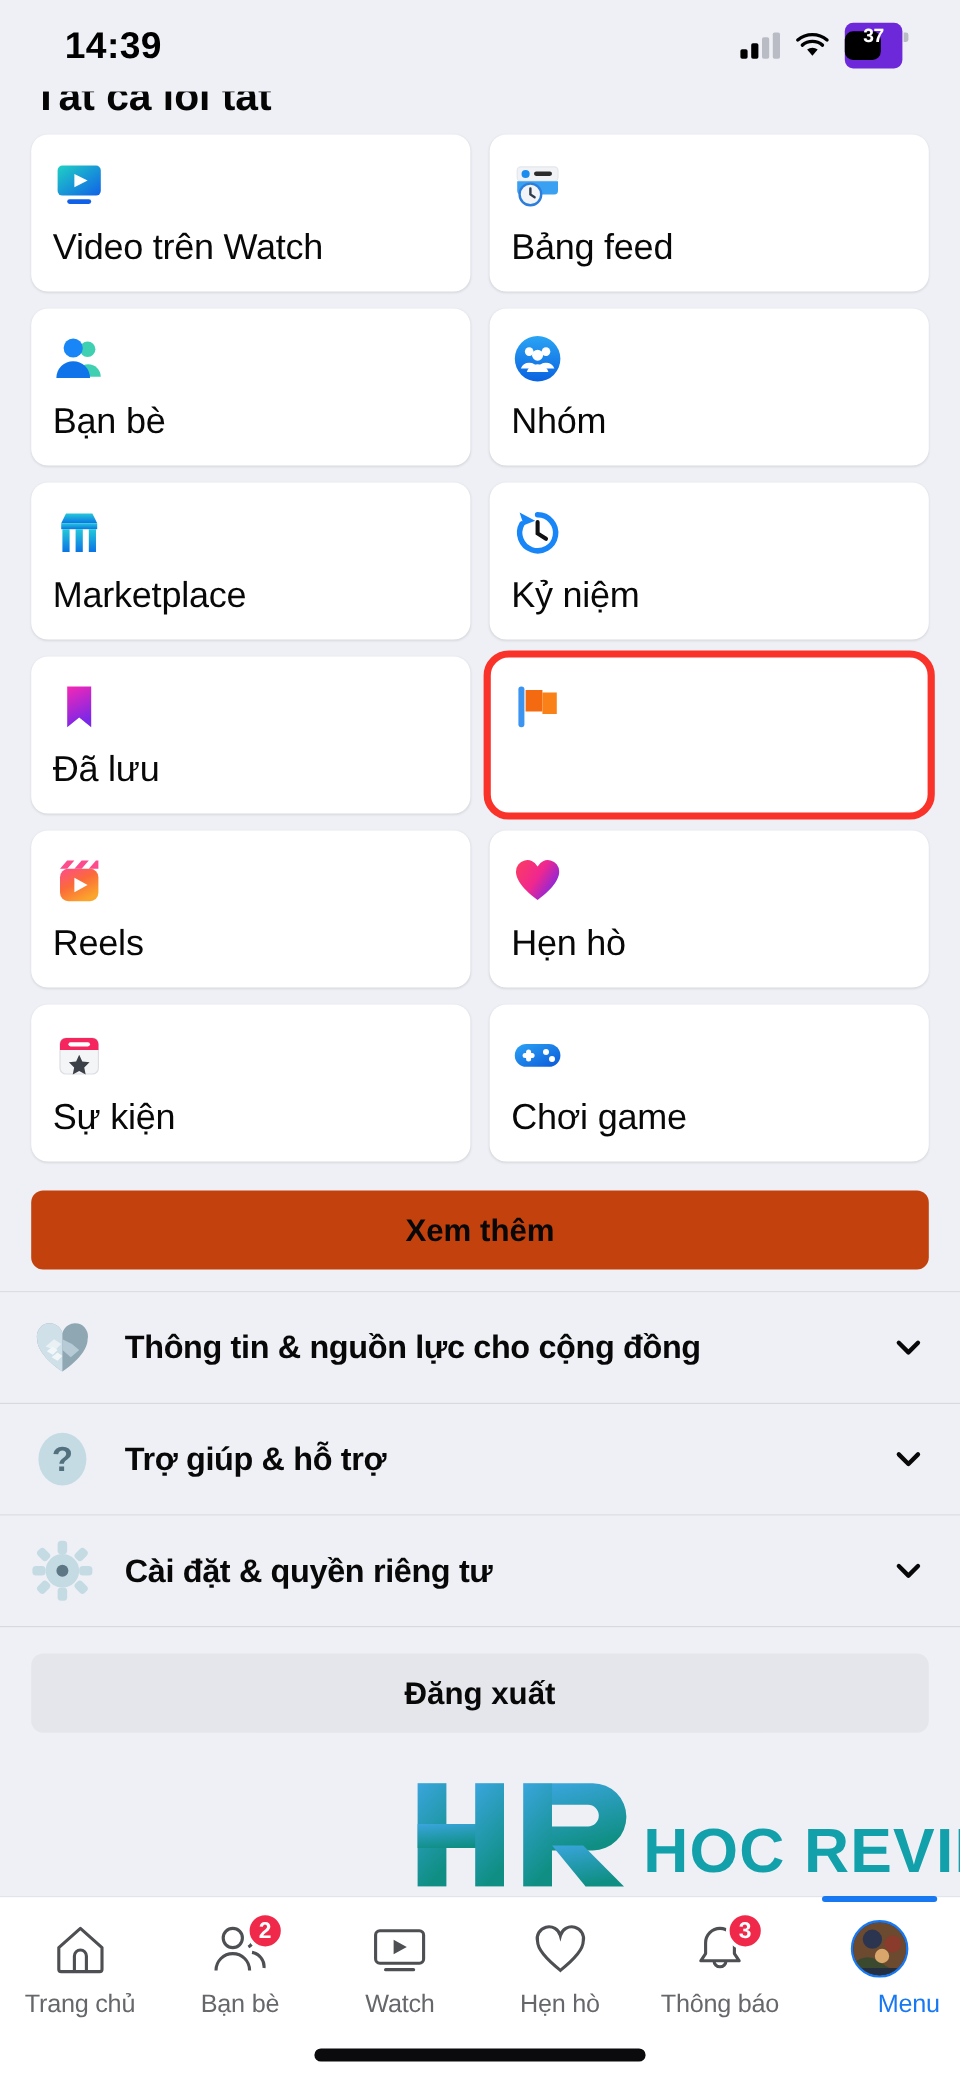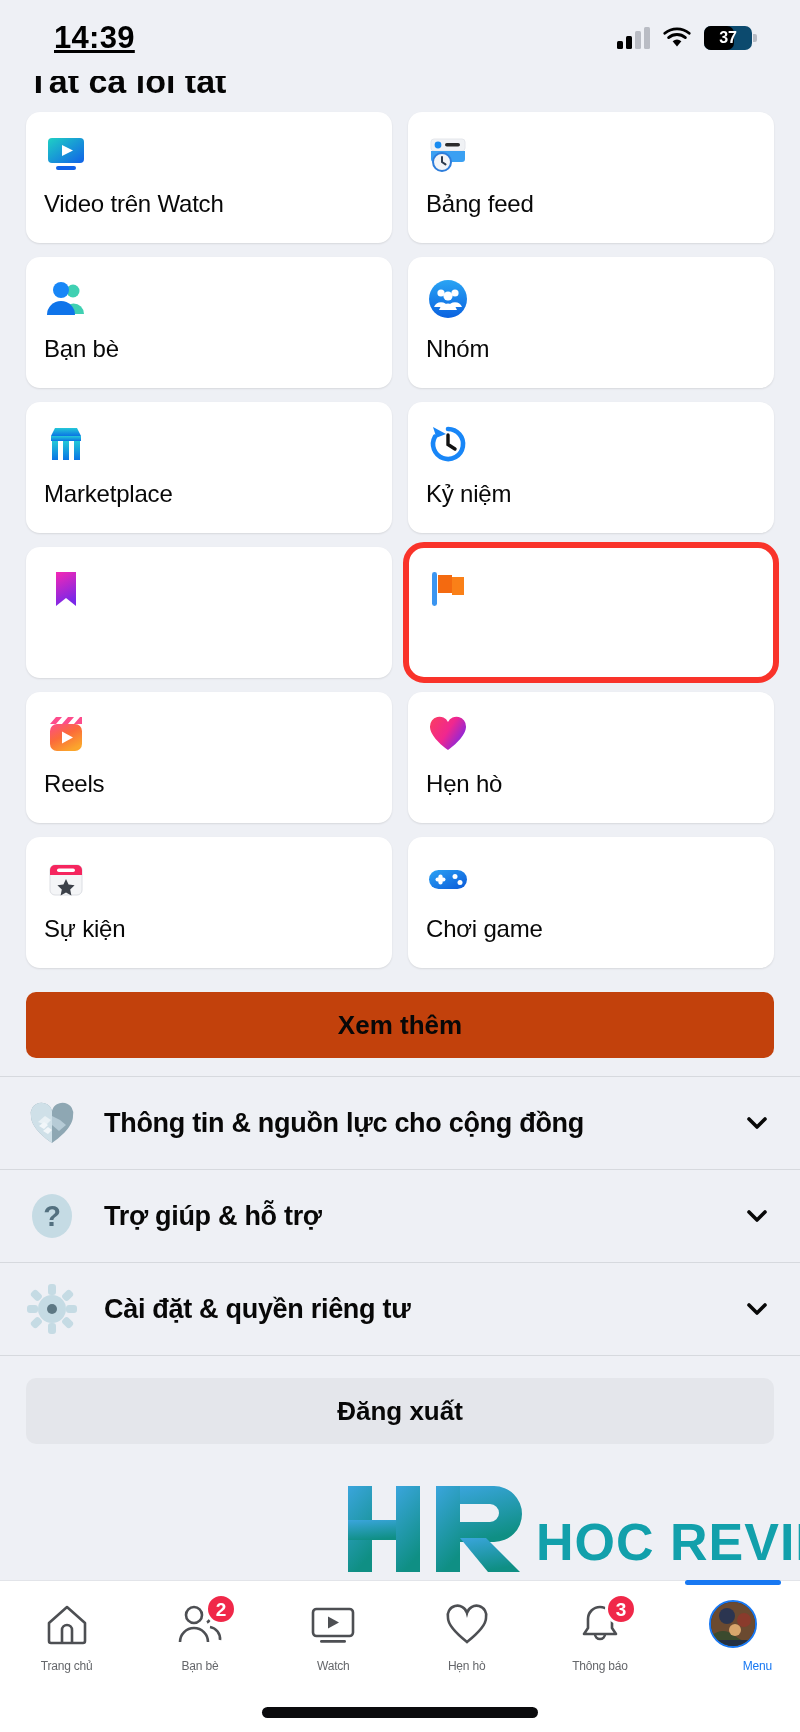--- a/index.html
+++ b/index.html
@@ -24,36 +24,35 @@
     position: absolute; top: 0; left: 0; right: 0;
     height: 76px;
     display: flex; align-items: center; justify-content: space-between;
     padding: 0 48px 0 54px;
     background: #eef0f5;
     z-index: 40;
   }
   .status-time {
     font-size: 31px; font-weight: bold; color: #000;
     letter-spacing: 0.3px;
-    text-decoration: underline;
   }
   .status-right { display: flex; align-items: center; gap: 13px; }
 
   .sig { display: flex; align-items: flex-end; gap: 3px; height: 22px; }
   .sig i { display:block; width: 6px; background: #000; border-radius: 1.5px; }
   .sig i:nth-child(1){ height: 8px; }
   .sig i:nth-child(2){ height: 13px; }
   .sig i:nth-child(3){ height: 18px; background: #b9bcc4; }
   .sig i:nth-child(4){ height: 22px; background: #b9bcc4; }
 
   .wifi { width: 28px; height: 22px; position: relative; }
 
   .batt {
-    position: relative; width: 48px; height: 24px;
-    border-radius: 7px; background: #0c4a6e;
+    position: relative; width: 48px; height: 38px;
+    border-radius: 7px; background: #6d28d9;
     display: flex; align-items: center;
   }
   .batt::after {
     content: ""; position: absolute; right: -5px; top: 8px;
     width: 4px; height: 8px; border-radius: 0 2px 2px 0; background: #b9bcc4;
   }
   .batt .fill {
     height: 24px; width: 30px; border-radius: 7px; background: #000;
     display: flex; align-items: center; justify-content: center;
   }
@@ -99,21 +98,21 @@
     outline-offset: -1px;
     border-radius: 16px;
     z-index: 5;
   }
   .card .ico {
     width: 44px; height: 44px;
     display: flex; align-items: center; justify-content: center;
   }
   .card .lbl {
     margin-top: 14px;
-    font-size: 24px; color: #080808; font-weight: normal;
+    font-size: 30px; color: #080808; font-weight: normal;
     letter-spacing: -0.2px;
     white-space: nowrap;
   }
 
   
   .seemore-wrap { padding: 24px 26px 18px 26px; }
   .seemore {
     width: 100%; height: 66px;
     background: #c2410c;
     border: none; border-radius: 10px;
@@ -169,21 +168,21 @@
     align-items: center; justify-content: flex-start;
     padding-top: 18px;
   }
   .tab .tab-ico {
     position: relative;
     width: 54px; height: 50px;
     display: flex; align-items: center; justify-content: center;
   }
   .tab .tab-lbl {
     margin-top: 10px;
-    font-size: 12px; color: #65676b; letter-spacing: -0.2px;
+    font-size: 21px; color: #65676b; letter-spacing: -0.2px;
   }
   .tab.active .tab-lbl { color: #1878f2; margin-left: 48px; }
   .tab.active::before {
     content: "";
     position: absolute; top: -1px; left: 14%; right: 14%;
     height: 5px; background: #1878f2; border-radius: 3px;
   }
   .badge {
     position: absolute;
     top: -6px; right: -10px;
@@ -349,20 +348,21 @@
               <svg width="42" height="42" viewBox="0 0 42 42">
       <defs>
                   <linearGradient id="g4" x1="0" y1="0" x2="0.3" y2="1">
         <stop offset="0" stop-color="#f528b4"></stop>
                     <stop offset="1" stop-color="#7a27e8"></stop>
                   </linearGradient>
                 </defs>
       <path d="M11 4 h20 v34 l-10 -8 -10 8 z" fill="url(#g4)"></path>
               </svg>
             </div>
+            <div class="lbl">Đã lưu</div>
           </div>
           <div class="card highlight">
             <div class="ico">
               <svg width="42" height="42" viewBox="0 0 42 42">
       <rect x="5" y="4" width="5" height="34" rx="2.4" fill="#3b95f0"></rect>
       <path d="M11 7 h14 v18 h-14 z" fill="#f46a10"></path>
       <path d="M25 9 h12 v18 h-12 z" fill="#fa8018"></path>
               </svg>
             </div>
           </div>

